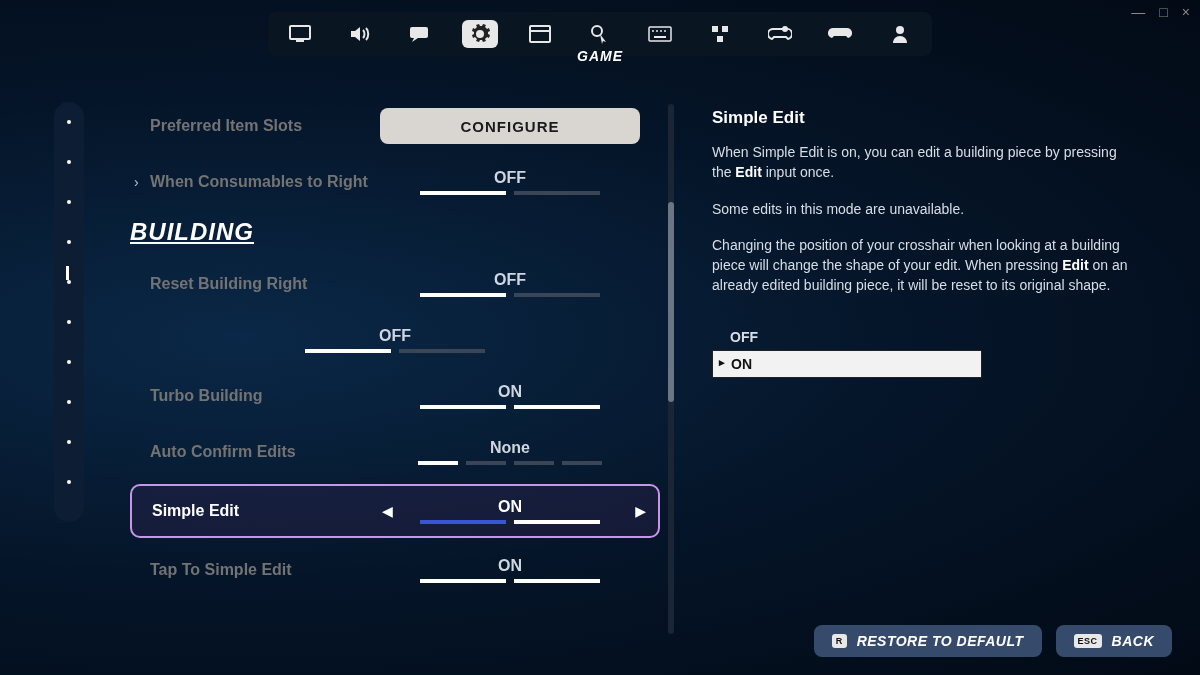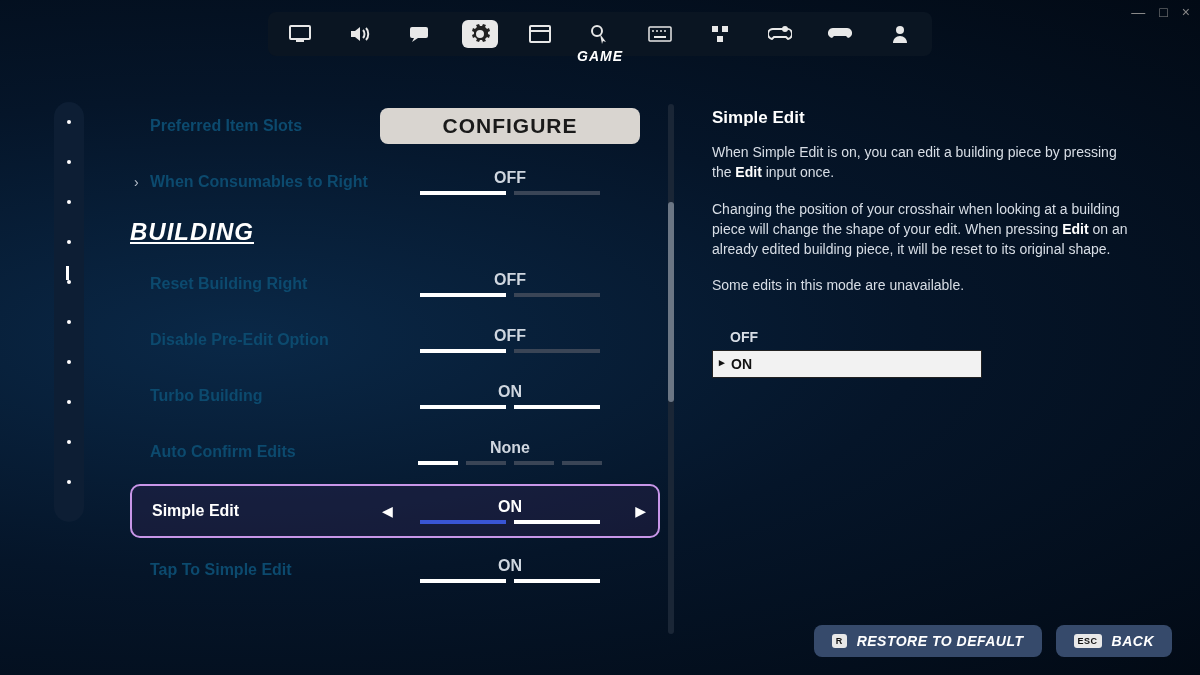--- a/index.html
+++ b/index.html
@@ -100,21 +100,21 @@
 }
 .setting-row.selected {
   border: 2px solid #c896e8;
   background: rgba(60,40,90,0.3);
   height: 54px;
 }
 .setting-label {
   flex: 0 0 230px;
   font-weight: 700;
   font-size: 16px;
-  color: #0c4a6e;
+  color: #737373;
 }
 .setting-row.selected .setting-label { color: #fff; }
 .setting-value-area {
   flex: 1;
   display: flex; flex-direction: column;
   align-items: center;
   position: relative;
 }
 .setting-value {
   font-weight: 700;
@@ -143,21 +143,21 @@
   cursor: pointer;
 }
 .arrow-left { left: 250px; }
 .arrow-right { right: 12px; }
 
 .configure-btn {
   flex: 1;
   background: #d9d5d0;
   color: #1a1a1a;
   font-weight: 900;
-  font-size: 21px;
+  font-size: 15px;
   letter-spacing: 1px;
   height: 36px;
   border-radius: 8px;
   display: flex; align-items: center; justify-content: center;
   cursor: pointer;
 }
 .prefix-arrow {
   position: absolute;
   left: 4px;
   color: #b8c0cc;
@@ -373,21 +373,20 @@
     <div class="setting-value-area">
       <div class="setting-value">OFF</div>
       <div class="value-bar">
           <span class="filled"></span>
           <span></span>
         </div>
     </div>
   </div>
 
   <div class="setting-row">
-    <div class="setting-label">Disable Pre-Edit Option</div>
     <div class="setting-value-area">
       <div class="setting-value">OFF</div>
       <div class="value-bar">
           <span class="filled"></span>
           <span></span>
         </div>
     </div>
   </div>
 
   <div class="setting-row">
@@ -442,24 +441,24 @@
 
 <div class="scrollbar-track">
   <div class="scrollbar-thumb"></div>
 </div>
 
 <div class="desc-panel">
   <div class="desc-title">Simple Edit</div>
   <div class="desc-text">
     <span>When Simple Edit is on, you can edit a building piece by pressing the </span><b>Edit</b><span> input once.</span>
   </div>
+  <div class="desc-text">Some edits in this mode are unavailable.</div>
   <div class="desc-text">
     <span>Changing the position of your crosshair when looking at a building piece will change the shape of your edit. When pressing </span><b>Edit</b><span> on an already edited building piece, it will be reset to its original shape.</span>
   </div>
-  <div class="desc-text">Some edits in this mode are unavailable.</div>
 
   <div class="option-list">
     <div class="option-item">OFF</div>
     <div class="option-item selected">ON</div>
   </div>
 </div>
 
 <div class="bottom-buttons">
   <div class="btn">
     <span class="key">R</span>

